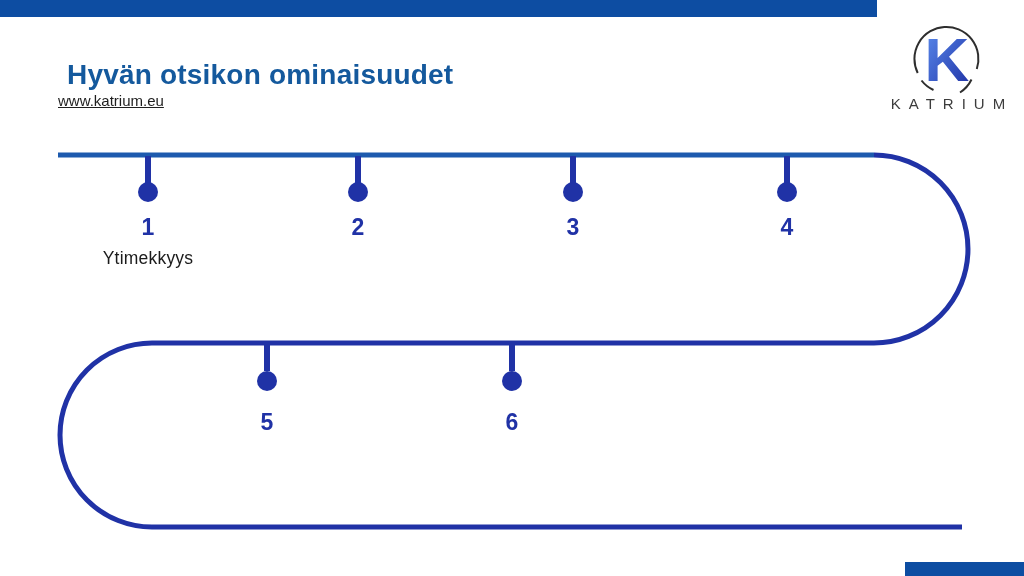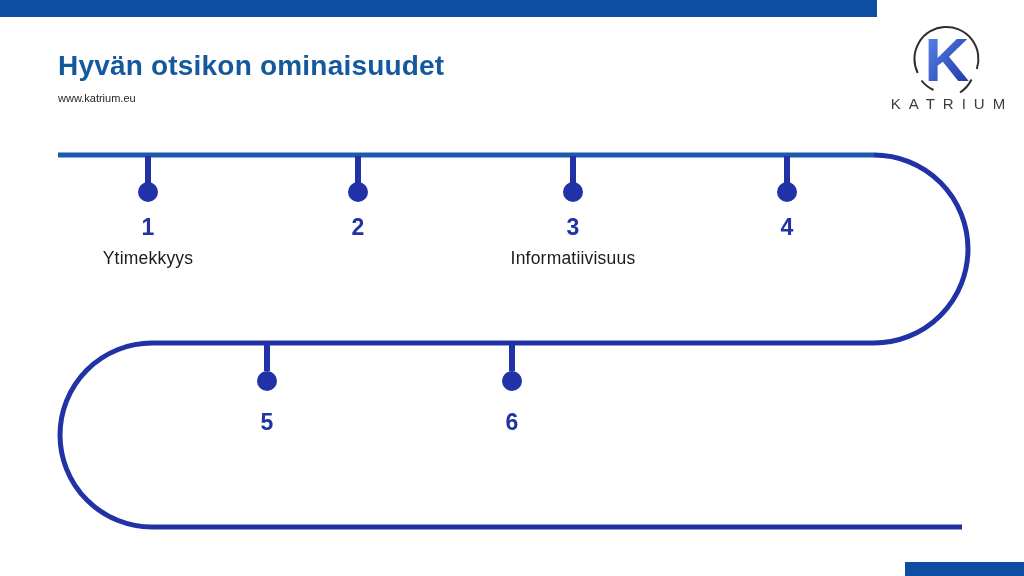--- a/index.html
+++ b/index.html
@@ -16,25 +16,25 @@
     background:#0D4DA2;
   }
   .bottom-bar {
     position:absolute; left:905px; top:562px;
     width:119px; height:14px;
     background:#0D4DA2;
   }
   .page-title {
     position:absolute; left:58px; top:50px;
     font-size:28px; font-weight:bold; color:#14599D;
-    letter-spacing:0.2px; margin:0;
+    letter-spacing:0.2px; margin:9px;
   }
   .page-subtitle {
     position:absolute; left:58px; top:92px;
-    font-size:11px; color:#1f1f1f;
+    font-size:15px; color:#1f1f1f;text-decoration:underline;
   }
   .logo { position:absolute; left:880px; top:12px; }
   .timeline-svg { position:absolute; left:0; top:0; }
   .tl-item {
     position:absolute; width:240px; text-align:center;
   }
   .tl-number {
     display:block;
     font-size:23px; font-weight:bold; color:#2032A6; line-height:30px;
   }
@@ -101,21 +101,20 @@
 
   <div class="tl-item row1 cx1">
     <span class="tl-number">1</span>
     <span class="tl-label">Ytimekkyys</span>
   </div>
   <div class="tl-item row1 cx2">
     <span class="tl-number">2</span>
   </div>
   <div class="tl-item row1 cx3">
     <span class="tl-number">3</span>
-    <span class="tl-label">Informatiivisuus</span>
   </div>
   <div class="tl-item row1 cx4">
     <span class="tl-number">4</span>
   </div>
   <div class="tl-item row2 cx5">
     <span class="tl-number">5</span>
   </div>
   <div class="tl-item row2 cx6">
     <span class="tl-number">6</span>
   </div>

